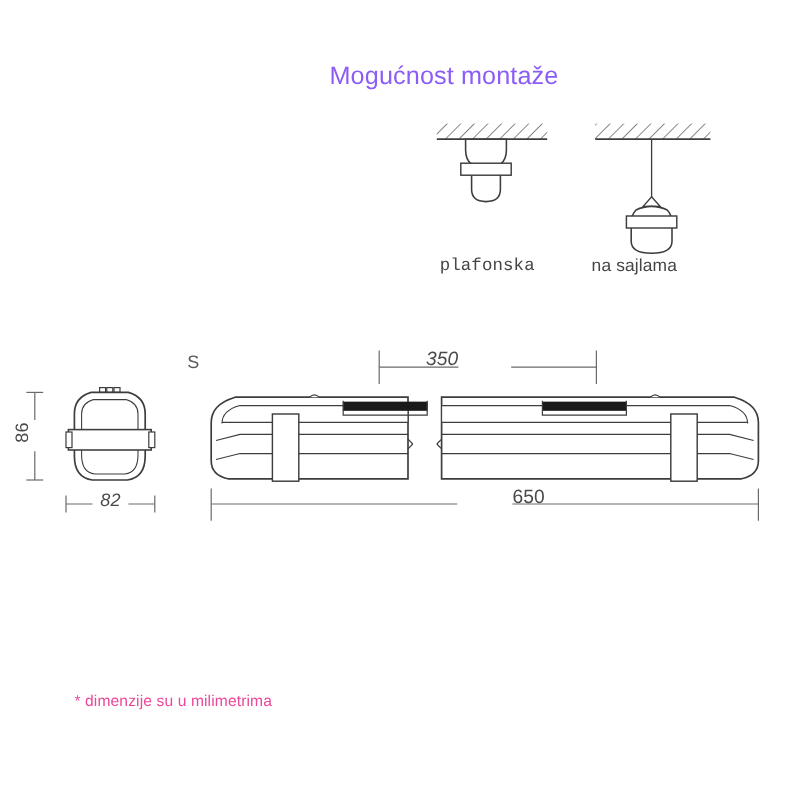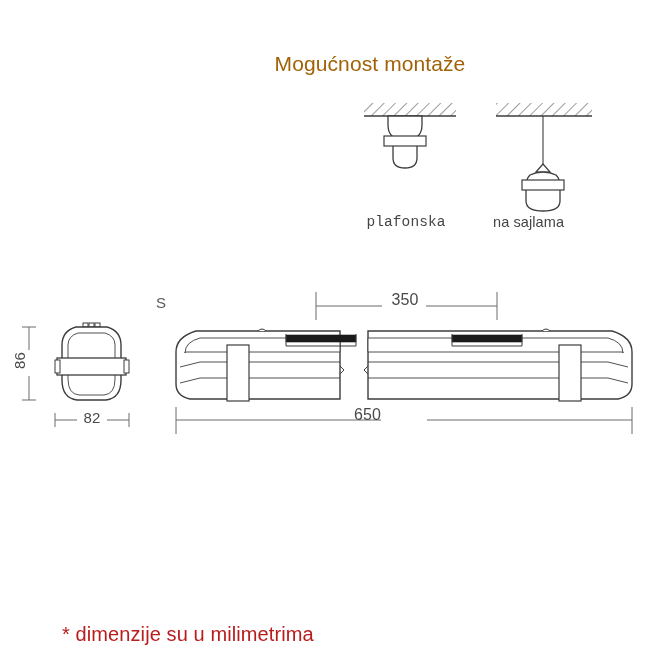--- a/index.html
+++ b/index.html
@@ -25,21 +25,21 @@
     position: absolute;
     white-space: nowrap;
     color: #454545;
     letter-spacing: 0.1px;
   }
   #title {
     left: 0; right: 0;
     top: 52px;
     text-align: center;
     font-size: 21px;
-    color: #a16207;
+    color: #8b5cf6;
     padding-left: 72px;
   }
   #label-plafonska {
     top: 214px;
     left: 356px;
     width: 100px;
     text-align: center;
     font-size: 14.5px;
     font-family: Liberation Mono, monospace;
   }
@@ -53,54 +53,55 @@
   #label-s {
     top: 294px;
     left: 156px;
     font-size: 15px;
     color: #5a5a5a;
   }
   #dim-350 {
     top: 291px;
     left: 355px;
     width: 100px;
-    text-align: center;
     font-size: 16px;
     color: #4a4a4a;
+    font-style: italic;
   }
   #dim-650 {
     top: 406px;
     left: 354px;
     width: 100px;
-    text-align: left;
+    text-align: right;
     font-size: 16px;
     color: #4a4a4a;
   }
   #dim-82 {
     top: 409px;
     left: 42px;
     width: 100px;
     text-align: center;
     font-size: 15px;
     color: #4a4a4a;
+    font-style: italic;
   }
   #dim-86 {
     top: 352px;
     left: -11px;
     width: 60px;
     text-align: center;
     font-size: 15px;
     color: #4a4a4a;
     transform: rotate(-90deg);
   }
   #footnote {
-    top: 623px;
+    top: 576px;
     left: 62px;
-    font-size: 20px;
-    color: #b91c1c;
+    font-size: 13px;
+    color: #ec4899;
   }
 </style>
 </head>
 <body>
 
 <svg id="sheet" viewBox="0 0 668 668" xmlns="http://www.w3.org/2000/svg">
   <defs>
     <pattern id="hatch" width="8" height="8" patternTransform="rotate(45)" patternUnits="userSpaceOnUse">
       <line x1="0" y1="0" x2="0" y2="8" stroke="#4a4a4a" stroke-width="1.1"></line>
     </pattern>

